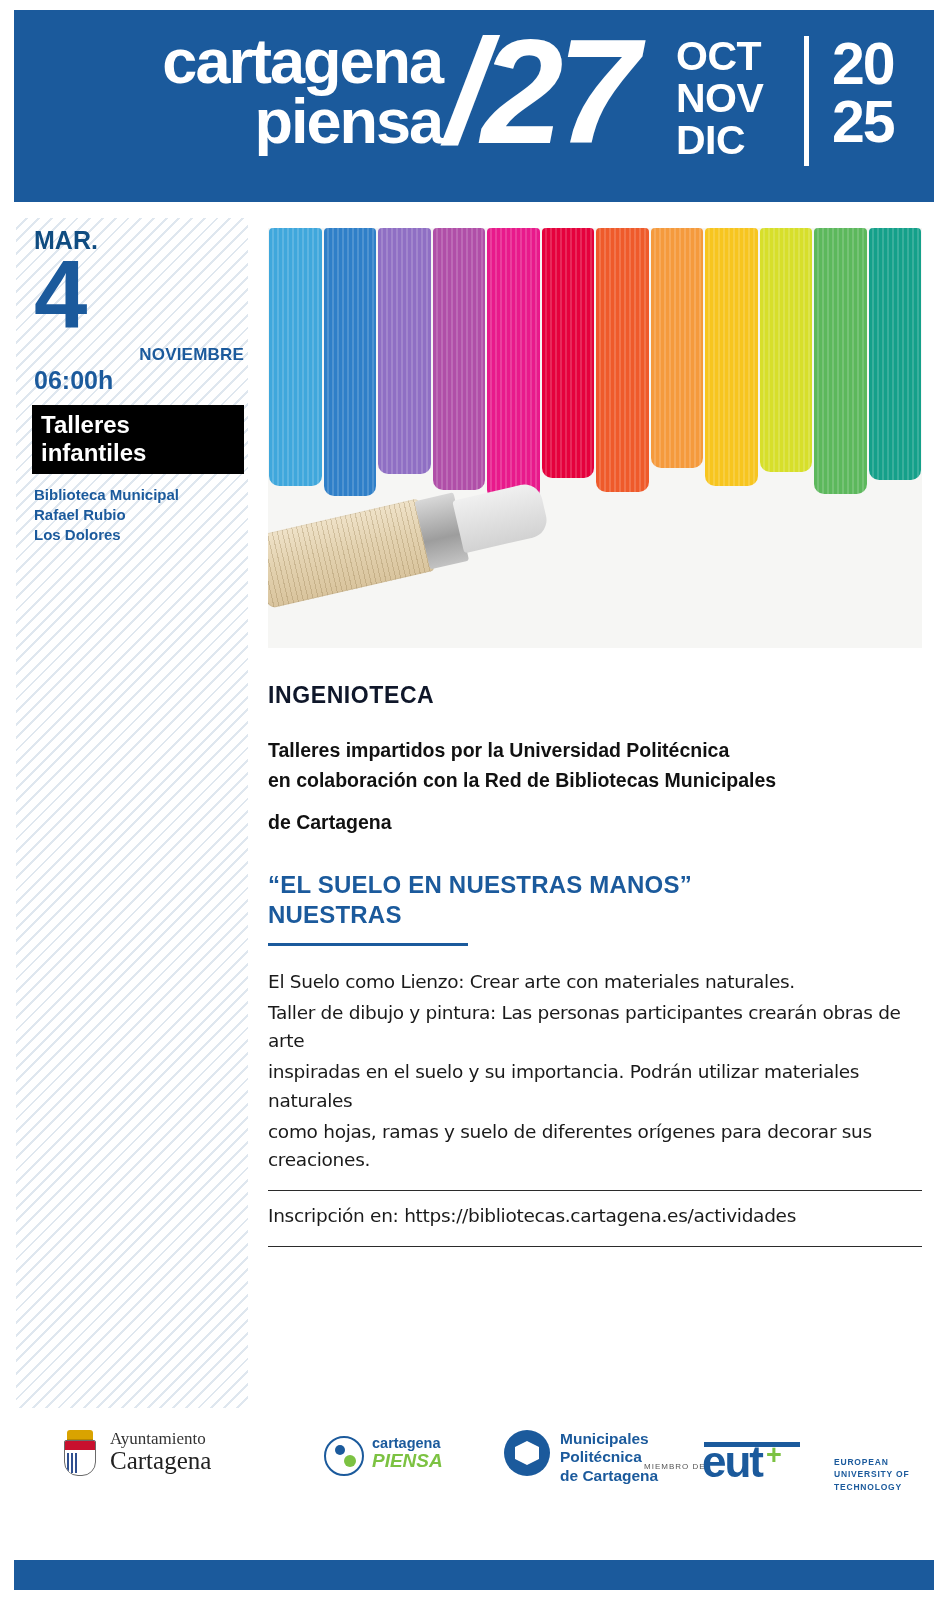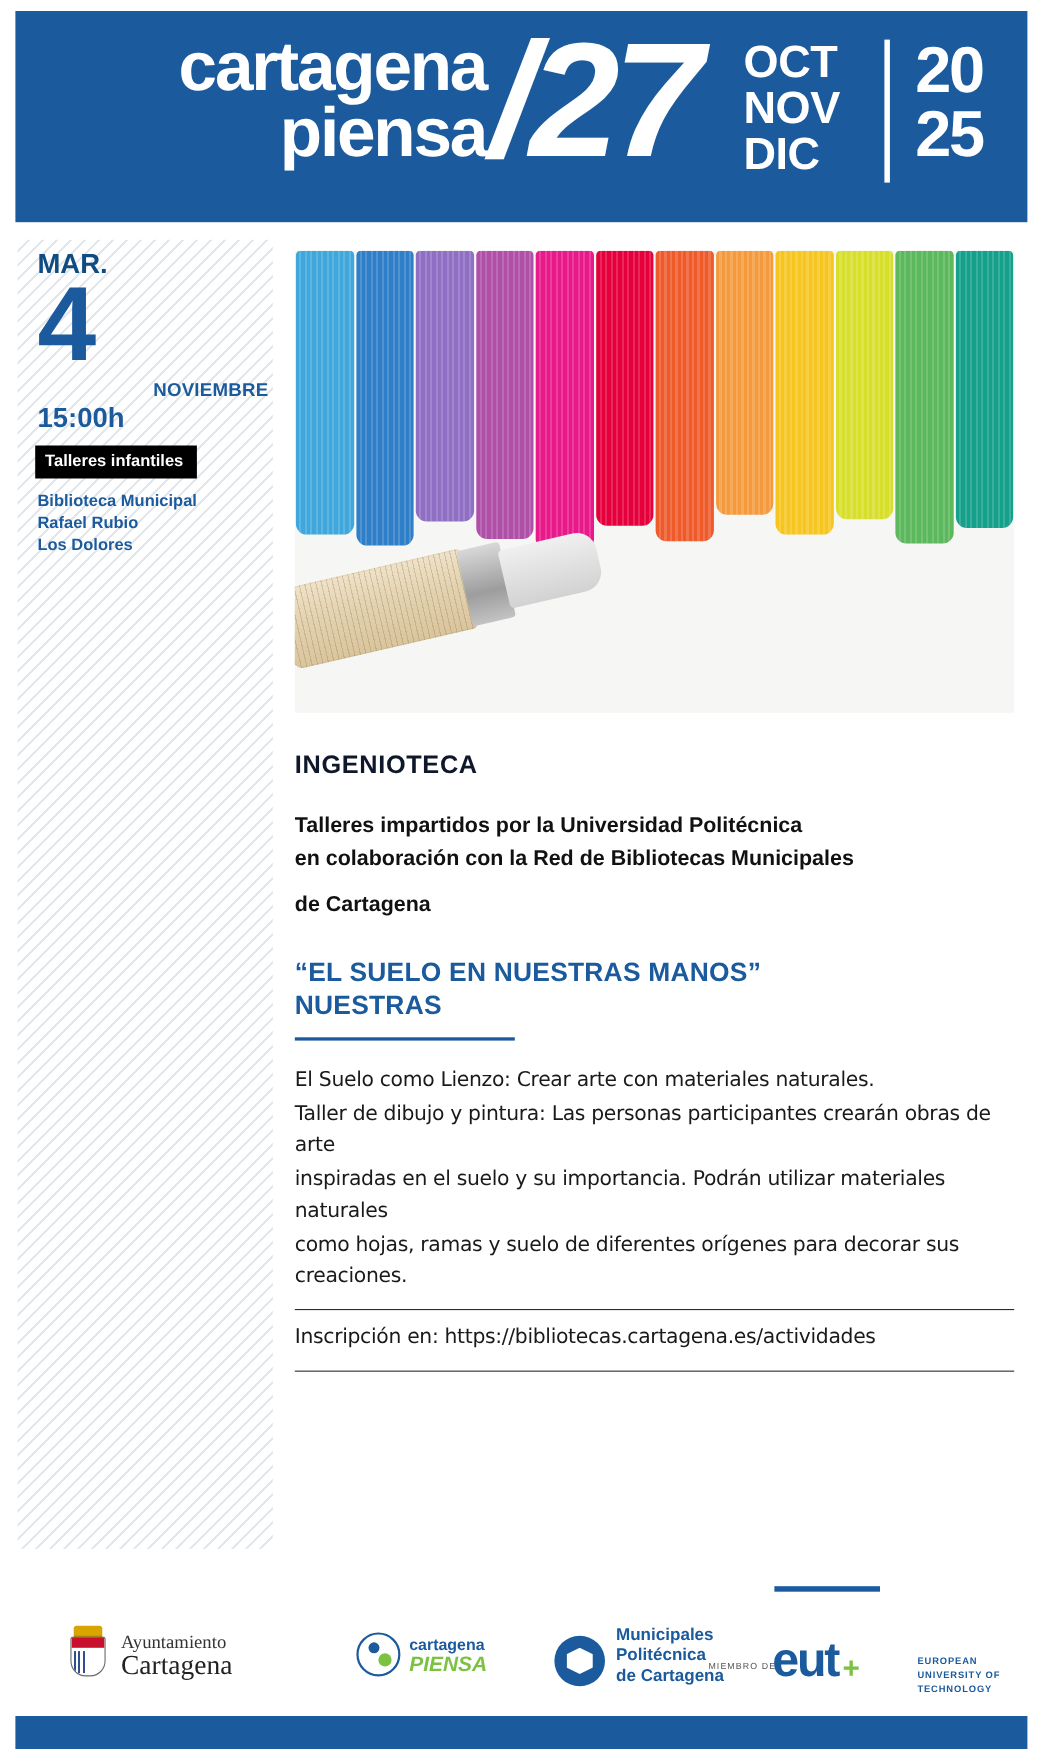--- a/index.html
+++ b/index.html
@@ -114,21 +114,21 @@
     color: #1b5a9c;
     font-weight: bold;
     font-size: 25px;
     margin-top: 1px;
   }
   .category-badge {
     display: inline-block;
     background: #000000;
     color: #ffffff;
     font-weight: bold;
-    font-size: 15px;
+    font-size: 24px;
     padding: 6px 12px 7px 9px;
     margin-top: 10px;
     margin-left: -2px;
   }
   .venue {
     color: #1b5a9c;
     font-weight: bold;
     font-size: 15px;
     line-height: 1.32;
     margin-top: 11px;
@@ -275,22 +275,21 @@
 
   
   .footer {
     position: absolute;
     left: 14px; top: 1412px;
     width: 920px; height: 140px;
   }
   .logo {
     position: absolute;
     display: flex;
-    align-items: flex-end;
-    margin-top: 48px;
+    align-items: flex-start;
   }
 
   
   .logo-ayto { left: 46px; top: 18px; }
   .shield {
     width: 40px; height: 50px;
     position: relative;
     margin-right: 10px;
   }
   .shield-body {
@@ -425,21 +424,21 @@
       <div>25</div>
     </div>
   </div>
 </div>
 
 <div class="left-col">
   <div class="left-content">
     <div class="day-label">MAR.</div>
     <div class="day-number">4</div>
     <div class="month-label">NOVIEMBRE</div>
-    <div class="time-label">15:00h</div>
+    <div class="time-label">06:00h</div>
     <div class="category-badge">Talleres infantiles</div>
     <div class="venue">
       <div>Biblioteca Municipal</div>
       <div>Rafael Rubio</div>
       <div>Los Dolores</div>
     </div>
   </div>
 </div>
 
 <div class="hero">

